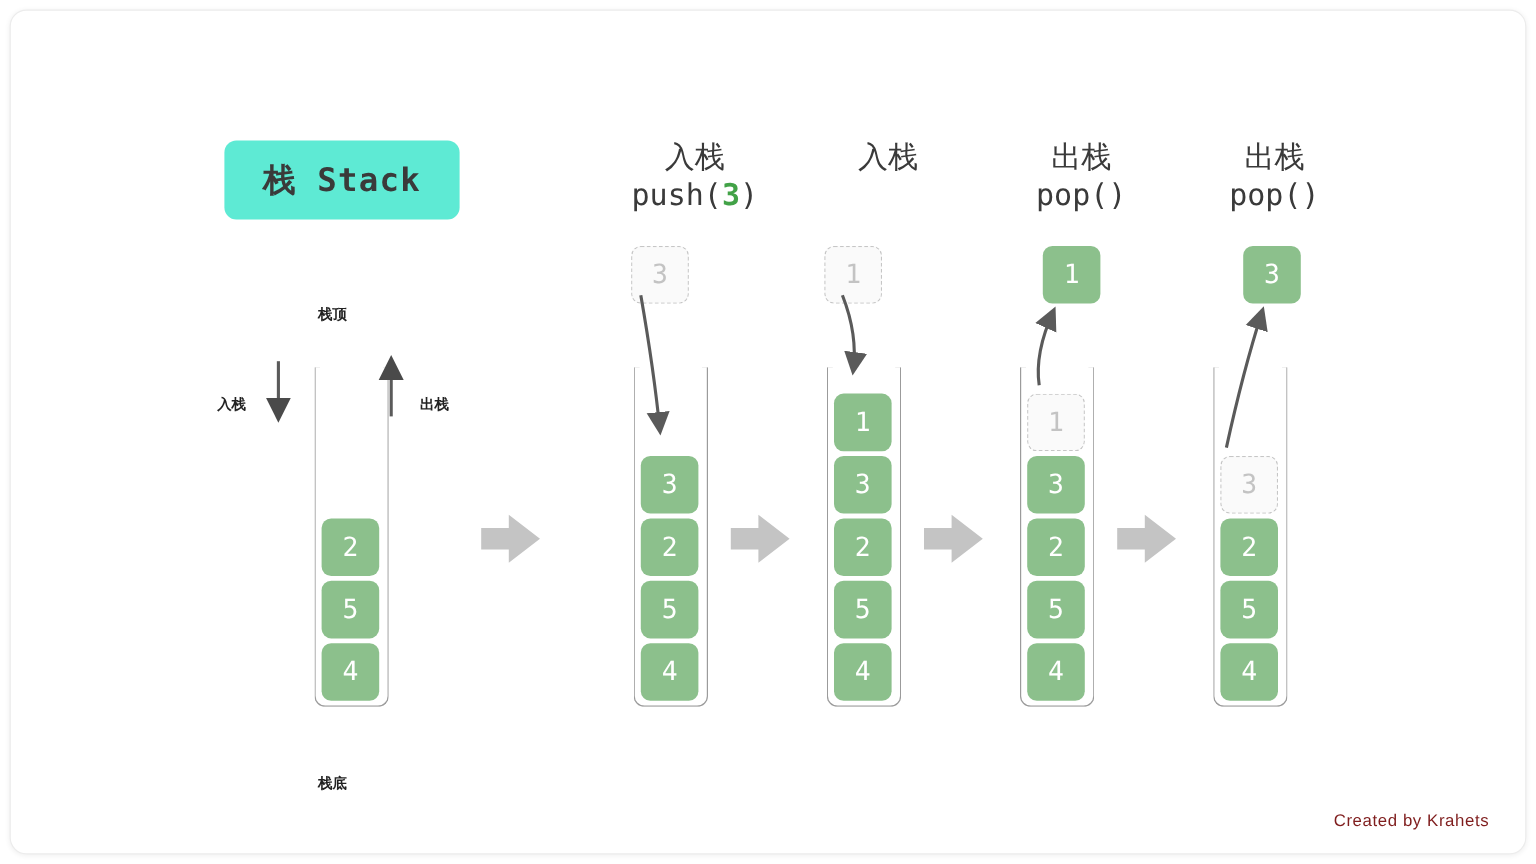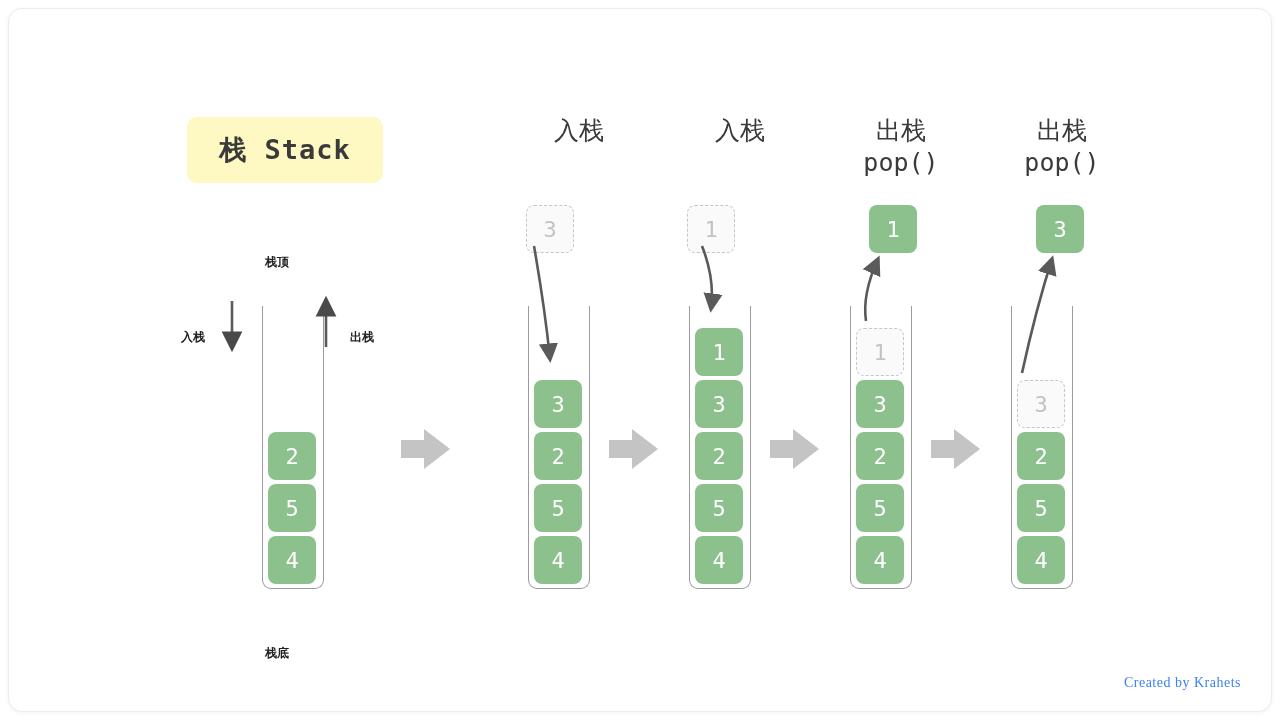--- a/index.html
+++ b/index.html
@@ -18,21 +18,21 @@
     border-radius: 14px;
     box-shadow: 0 1px 4px rgba(0,0,0,0.06);
     overflow: hidden;
   }
   .abs { position: absolute; }
 
   
   #title-chip {
     left: 178px; top: 108px;
     width: 196px; height: 66px;
-    background: #fef9c3;
+    background: #5eead4;
     border-radius: 10px;
     display: flex; align-items: center; justify-content: center;
     font-family: "DejaVu Sans Mono", "Liberation Mono", monospace;
     font-size: 27px; font-weight: bold; color: #3a3a3a;
     letter-spacing: 1px;
   }
 
   
   .col-head {
     width: 180px;
@@ -84,23 +84,23 @@
   
   .label-cn {
     font-size: 12px; font-weight: bold; color: #222222;
     font-family: "DejaVu Sans", "Liberation Sans", sans-serif;
     white-space: nowrap;
   }
 
   
   #footer {
     right: 30px; bottom: 20px;
-    font-family: Liberation Serif, serif;
+    font-family: Liberation Sans, sans-serif;
     font-size: 14px;
-    color: #3b82f6;
+    color: #7f1d1d;
     letter-spacing: 0.5px;
     margin-left: 45px;
   }
 
   svg.overlay {
     position: absolute; left: 0; top: 0;
     width: 1264px; height: 704px;
     pointer-events: none;
   }
 </style>
@@ -124,20 +124,21 @@
     <div class="cell filled" style="position:relative; left:0; top:0;">4</div>
   </div>
 
   <div class="abs label-cn" style="left:256px; top:245px;">栈顶</div>
   <div class="abs label-cn" style="left:256px; top:614px;margin-top:22px;">栈底</div>
   <div class="abs label-cn" style="left:172px; top:320px;">入栈</div>
   <div class="abs label-cn" style="left:341px; top:320px;">出栈</div>
 
   <div class="abs col-head" style="left:480px; top:106px;">
     <div class="cn">入栈</div>
+    <div class="code"><span>push(</span><span class="num">3</span><span>)</span></div>
   </div>
   <div class="abs cell ghost" style="left:517px; top:196px;">3</div>
   <div class="abs" style="left:519px; top:297px; height:283px;">
     <div class="stack-box" style="height:283px;"></div>
   </div>
   <div class="abs cell filled" style="left:525px; top:371px;">3</div>
   <div class="abs cell filled" style="left:525px; top:423px;">2</div>
   <div class="abs cell filled" style="left:525px; top:475px;">5</div>
   <div class="abs cell filled" style="left:525px; top:527px;">4</div>
 

